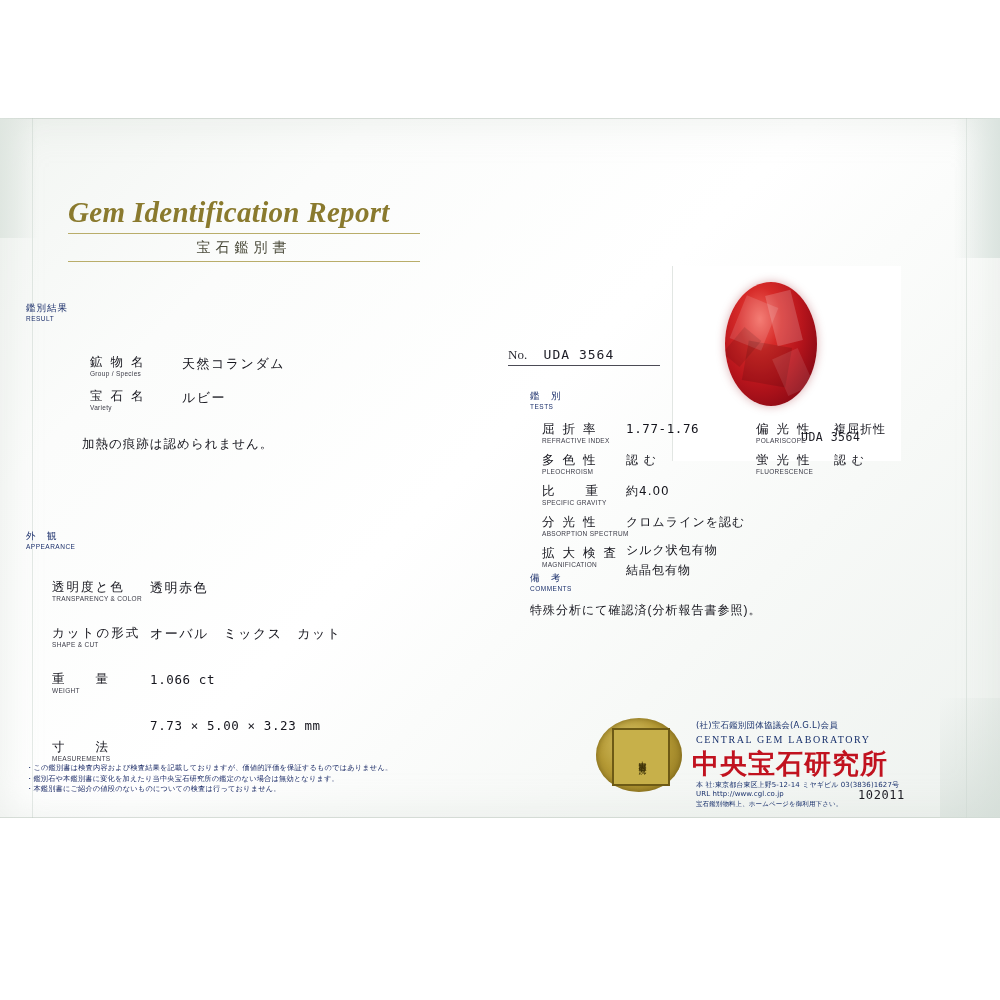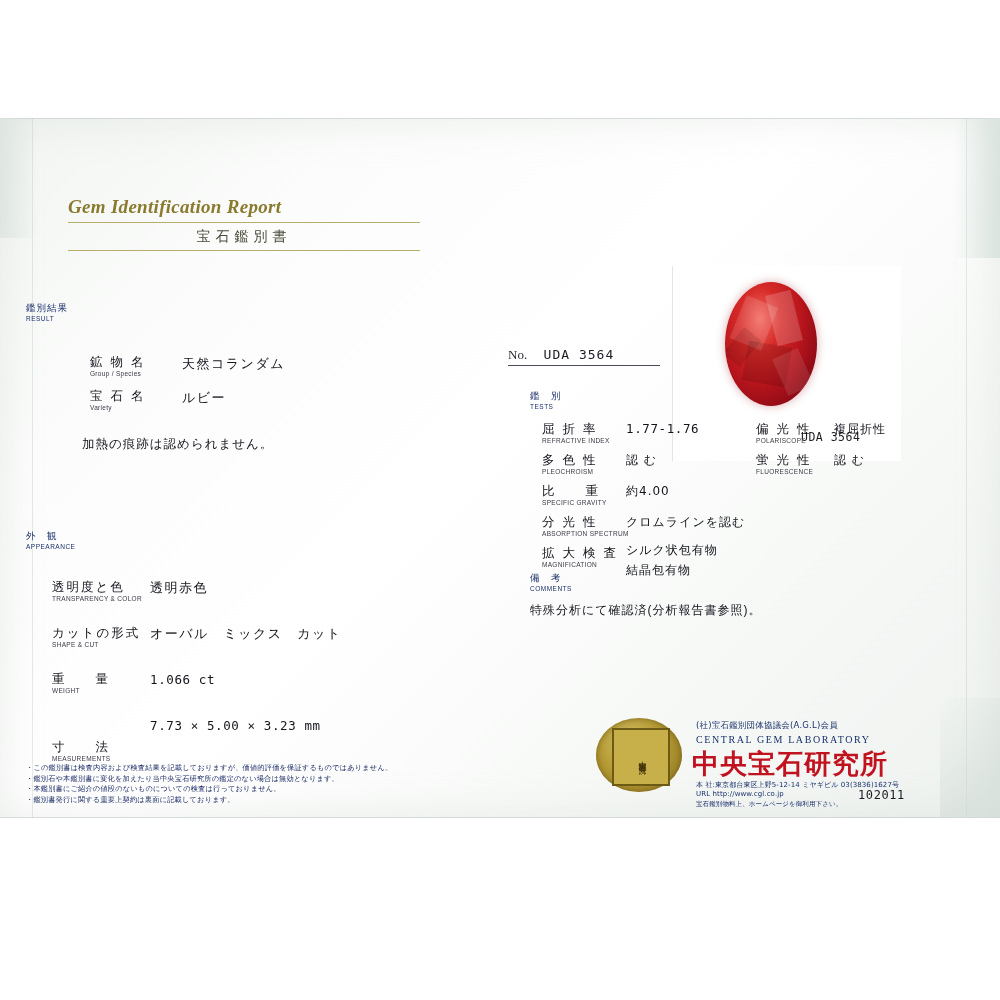--- a/index.html
+++ b/index.html
@@ -67,21 +67,21 @@
   #title-block {
     position: absolute;
     left: 68px;
     top: 78px;
     width: 360px;
   }
   .report-title {
     font-family: "Liberation Serif", serif;
     font-style: italic;
     font-weight: bold;
-    font-size: 19px;
+    font-size: 29px;
     color: #8a7a2e;
     letter-spacing: 0.3px;
     white-space: nowrap;
   }
   .title-rule {
     margin-top: 4px;
     height: 1px;
     background: #b9ad6a;
     width: 352px;
   }
@@ -496,21 +496,20 @@
   <div class="sec-head" style="left:530px; top:455px;">
     <div class="jp">備　考</div>
     <div class="en">COMMENTS</div>
   </div>
   <div class="note-line" style="left:530px; top:484px; font-size:12px;">特殊分析にて確認済(分析報告書参照)。</div>
 
   <div id="footnotes">
     <div>・この鑑別書は検査内容および検査結果を記載しておりますが、価値的評価を保証するものではありません。</div>
     <div>・鑑別石や本鑑別書に変化を加えたり当中央宝石研究所の鑑定のない場合は無効となります。</div>
     <div>・本鑑別書にご紹介の値段のないものについての検査は行っておりません。</div>
-    <div>・鑑別書発行に関する重要上契約は裏面に記載しております。</div>
   </div>
 
   <div id="lab-block">
     <div id="seal">
       <div class="inner">
         <span>中央宝石研究所</span>
       </div>
     </div>
     <div id="lab-en-jp">(社)宝石鑑別団体協議会(A.G.L)会員</div>
     <div id="lab-en">CENTRAL GEM LABORATORY</div>

